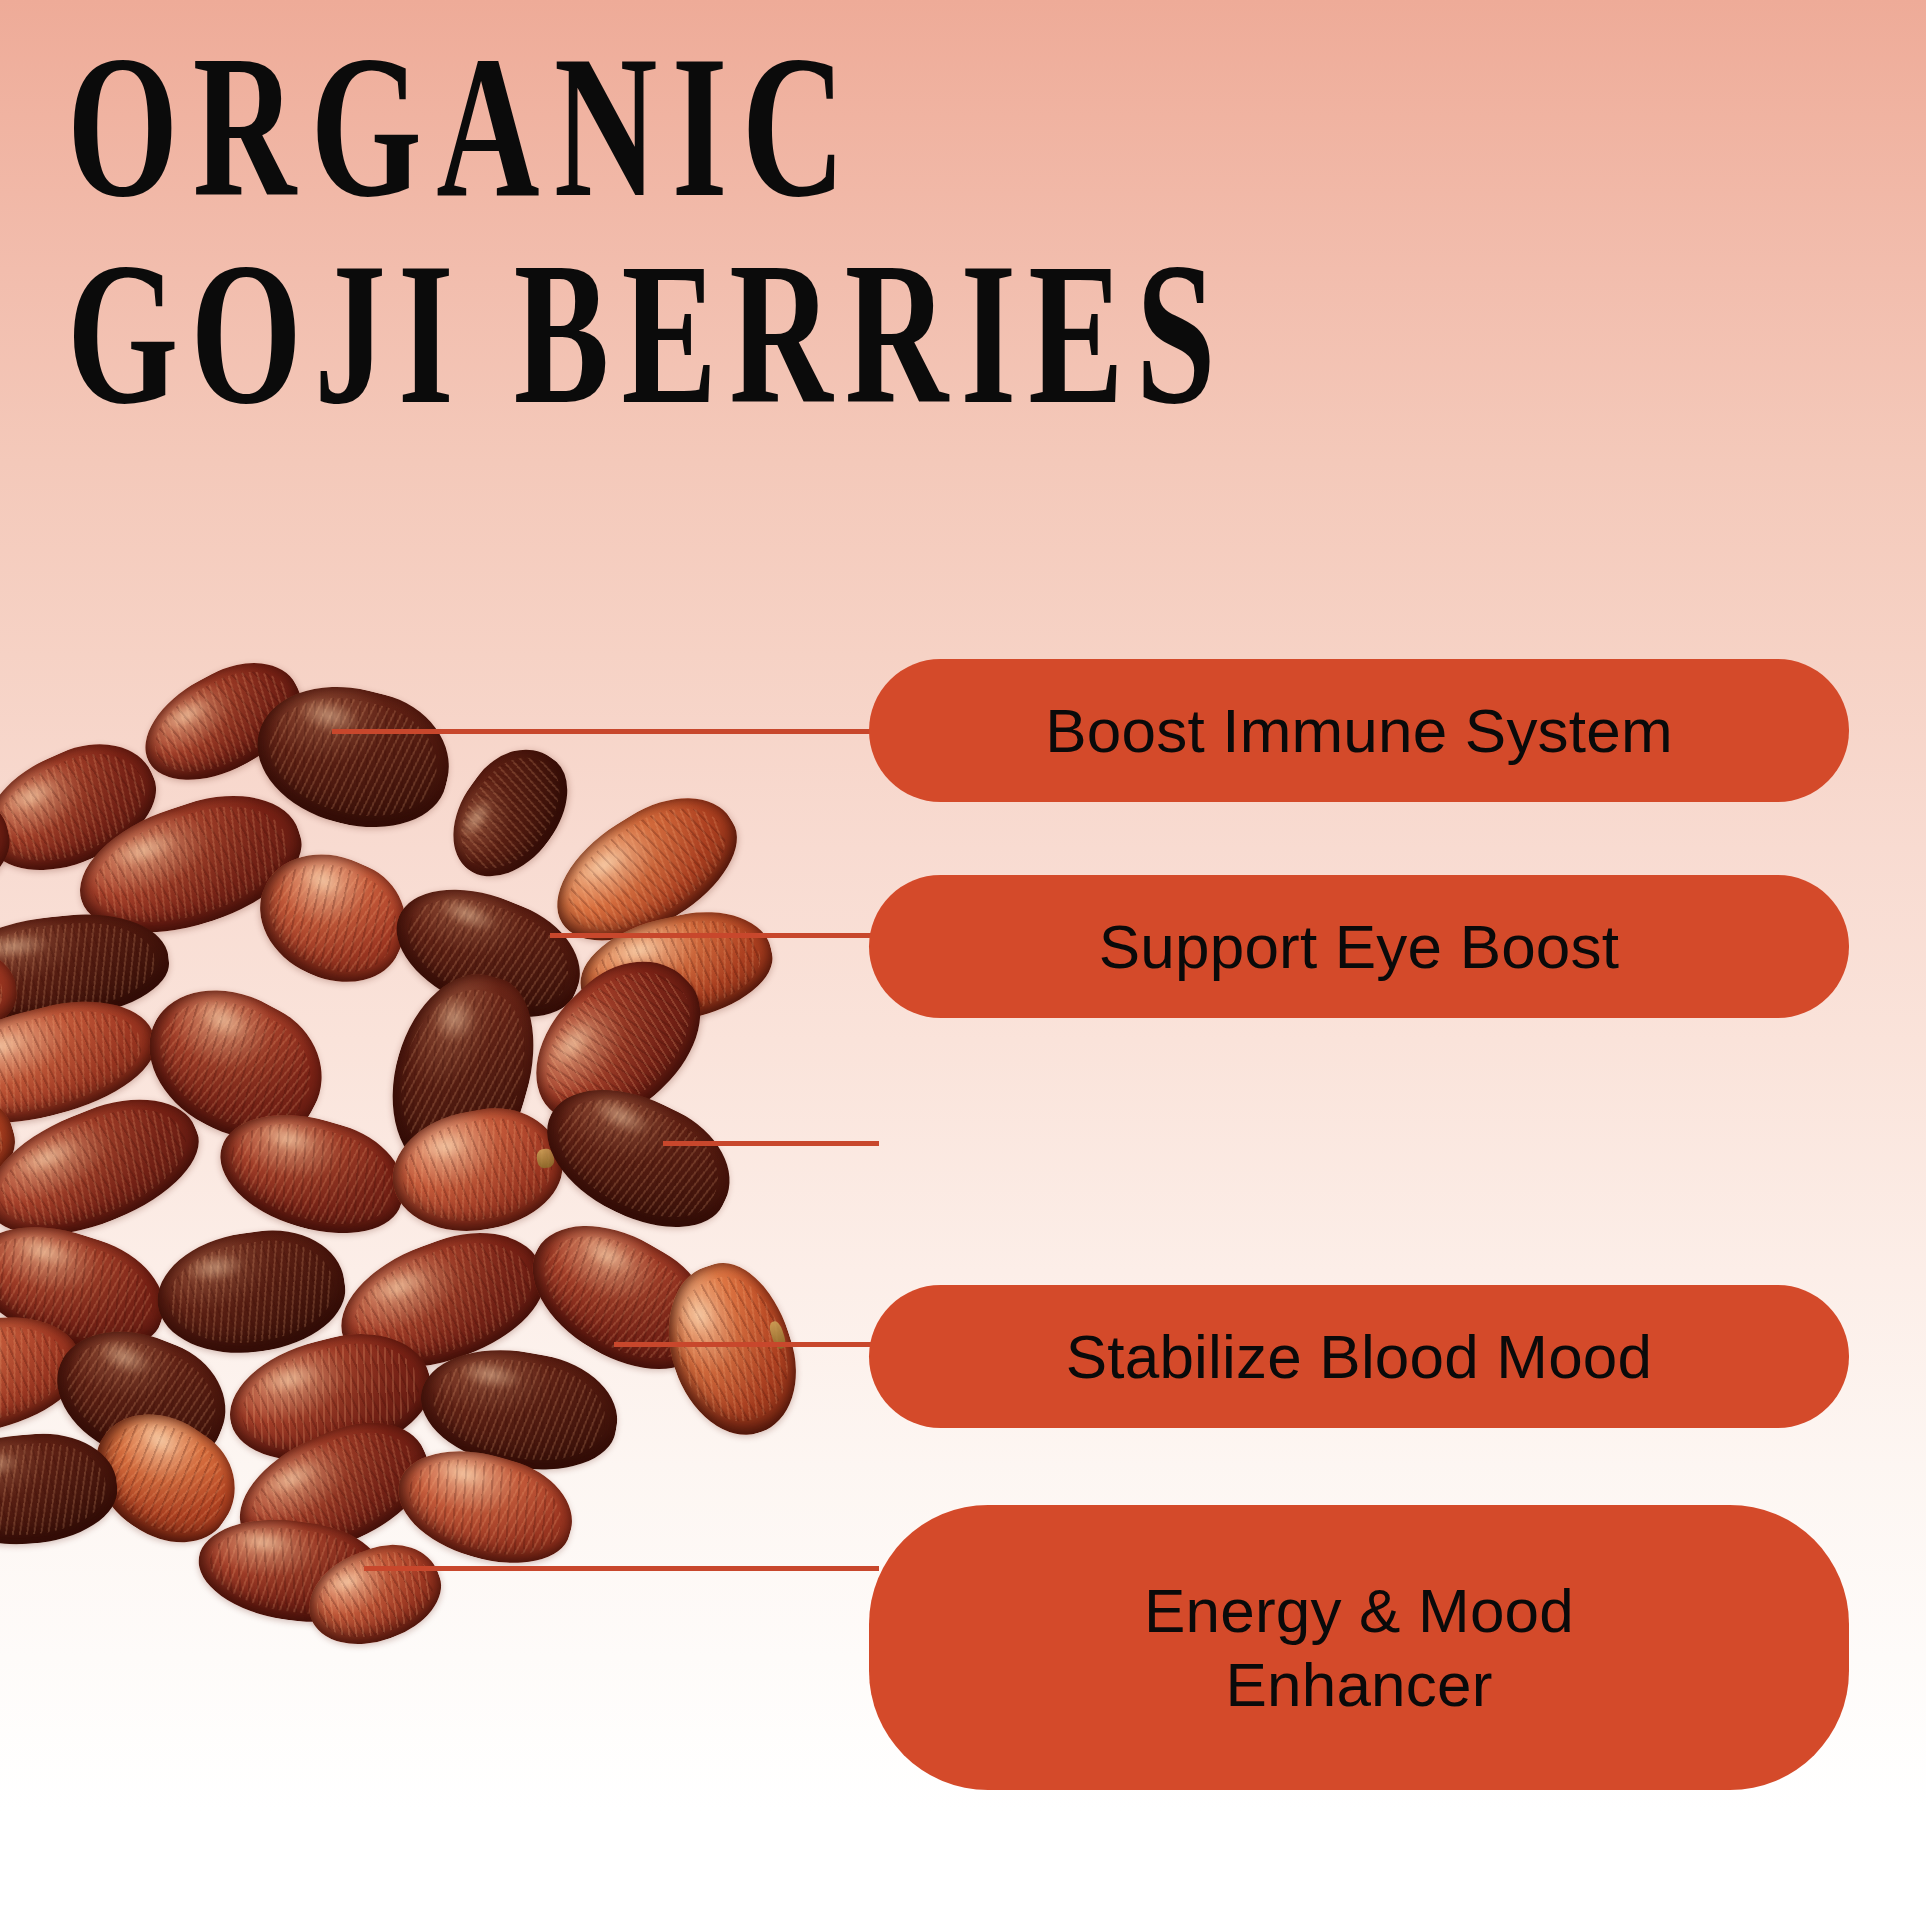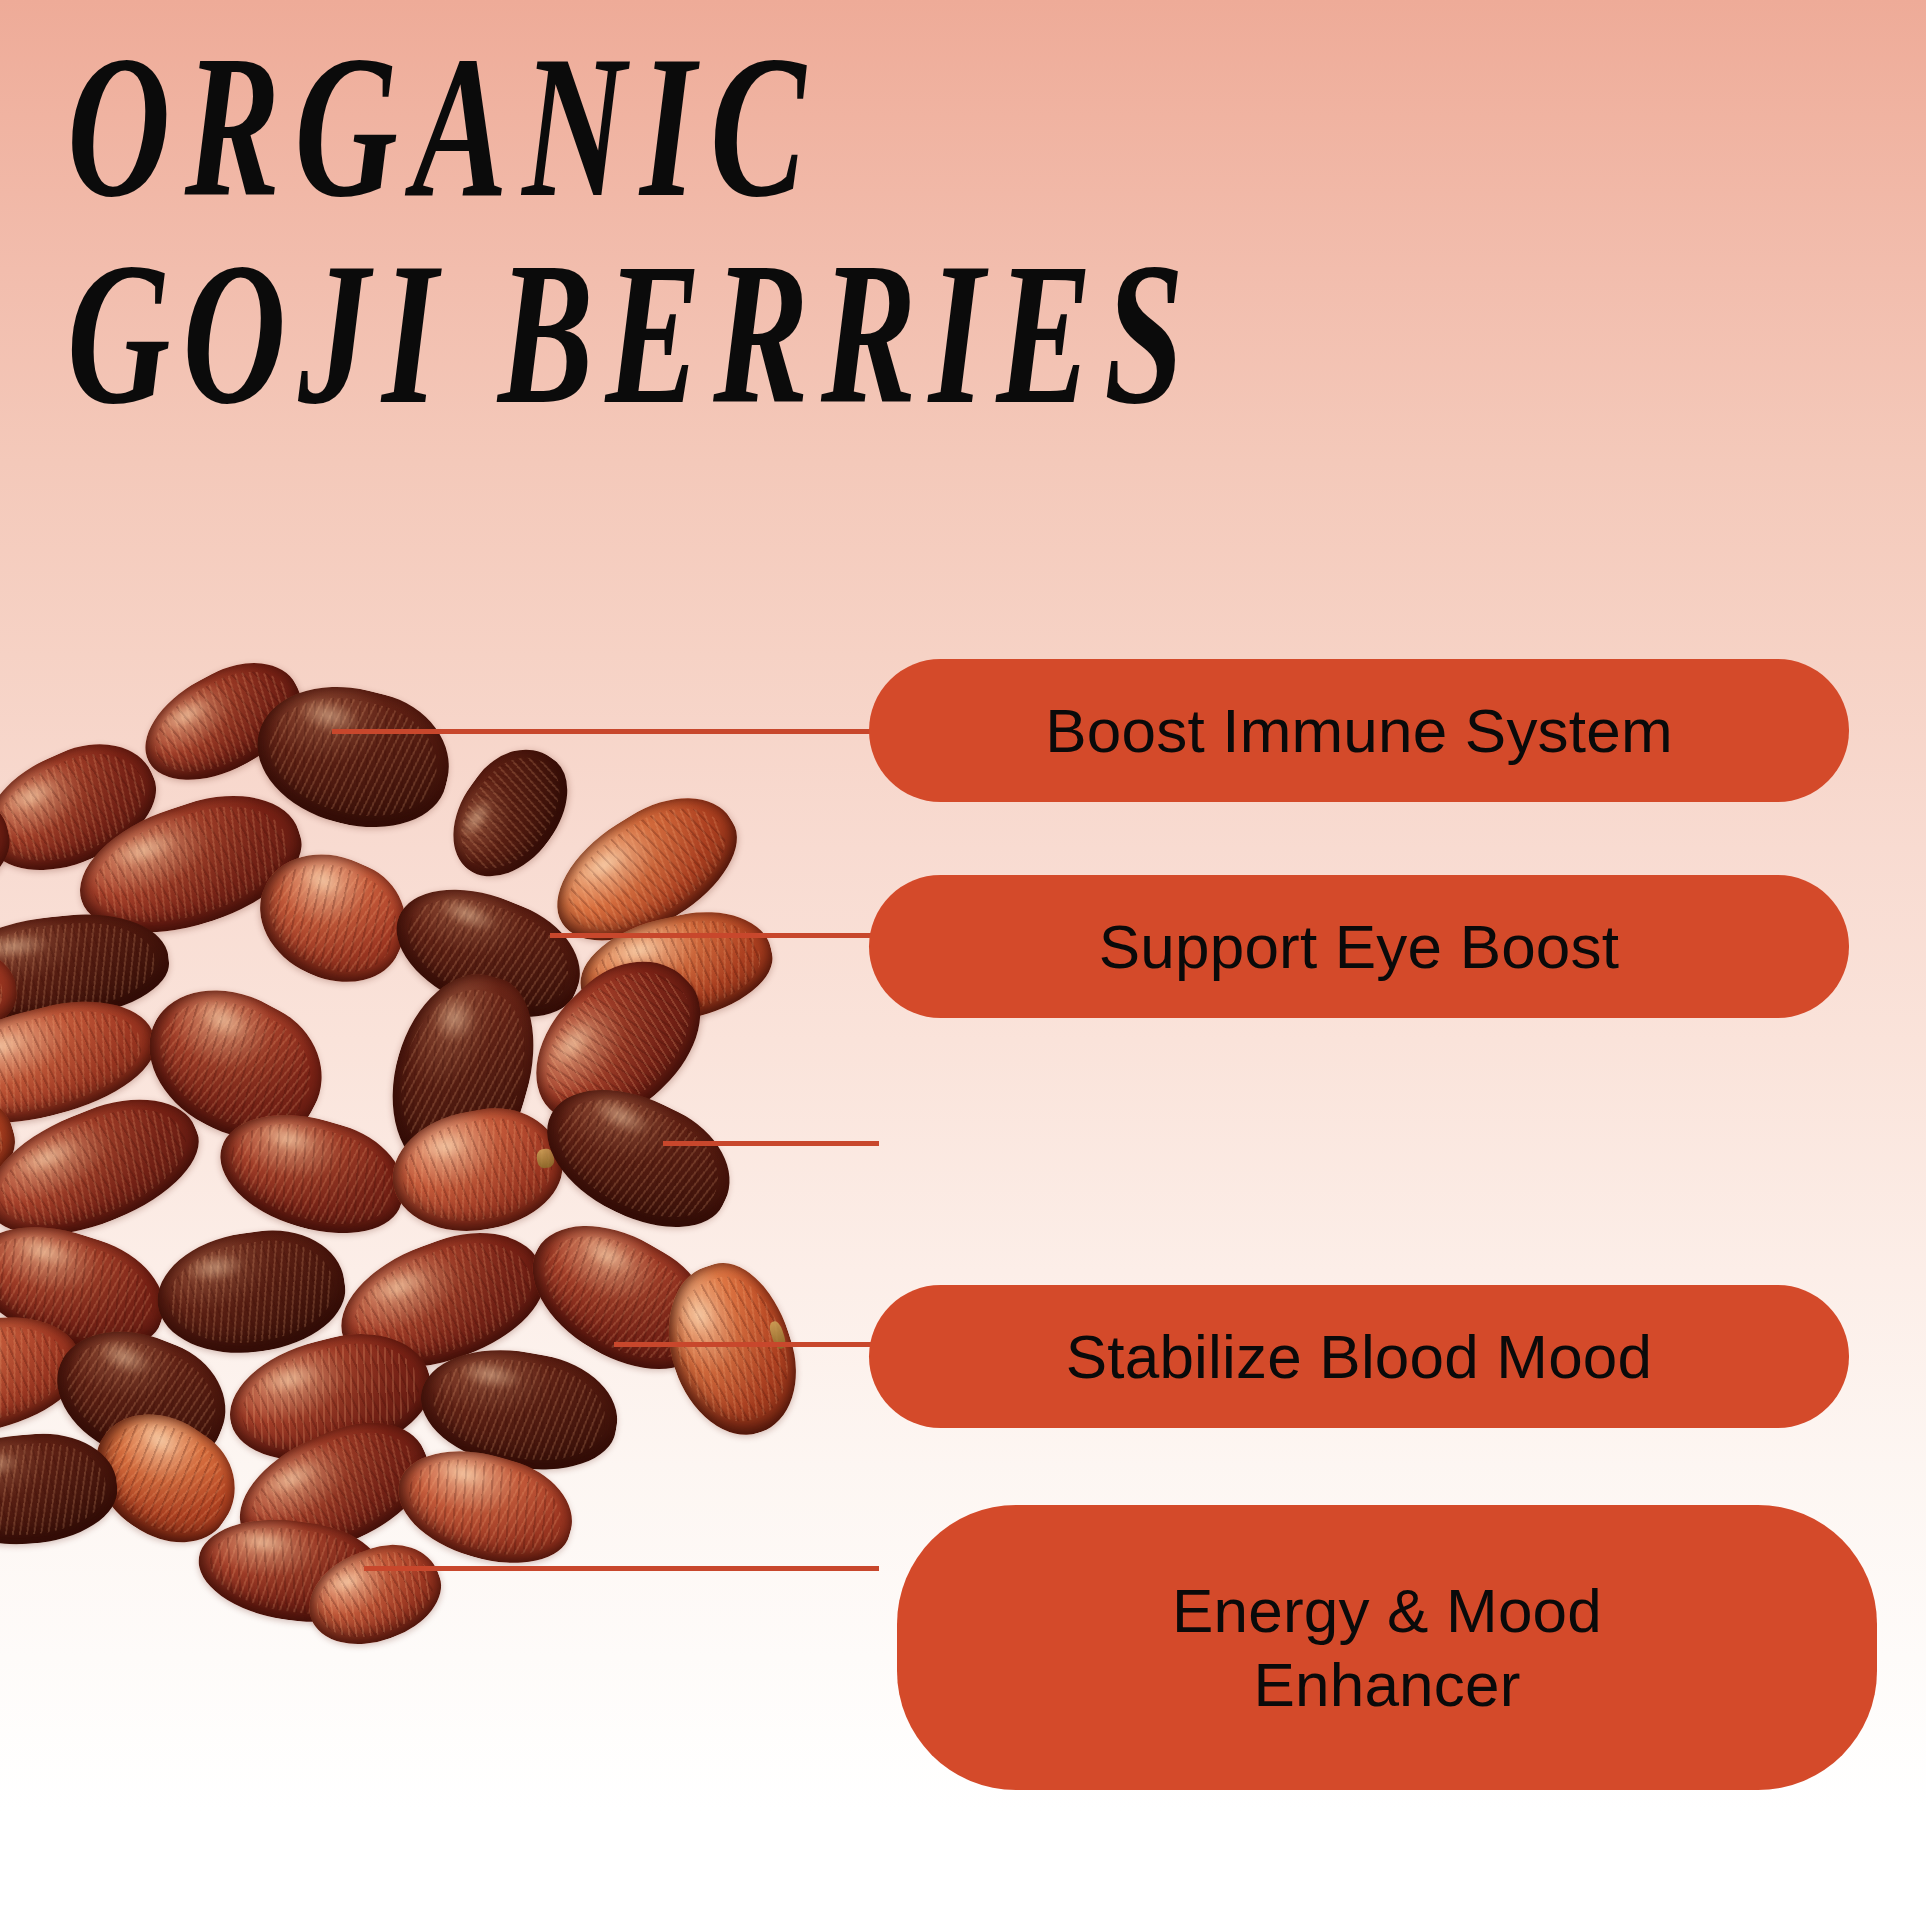--- a/index.html
+++ b/index.html
@@ -27,21 +27,20 @@
         #ffffff 94%,
         #ffffff 100%);
   }
 
   
   .title-block {
     position: absolute;
     left: 67px;
     top: 30px;
     width: 1544px;
-    font-style: italic;
   }
   .title-line {
     font-family: "Liberation Serif", serif;
     font-weight: 700;
     color: #0b0b0b;
     line-height: 0.95;
     letter-spacing: 0.10em;
     font-size: 154px;
     transform: scaleY(1.32) scaleX(0.93);
     transform-origin: left top;
@@ -217,19 +216,19 @@
 
   <div class="pill one-line" style="left:869px; top:875px; width:980px; height:143px;">
     <span>Support Eye Boost</span>
   </div>
 
 
   <div class="pill one-line" style="left:869px; top:1285px; width:980px; height:143px;">
     <span>Stabilize Blood Mood</span>
   </div>
 
-  <div class="pill two-line" style="left:897px; top:1505px; width:980px; height:285px; flex-direction:column;">
+  <div class="pill two-line" style="left:869px; top:1505px; width:980px; height:285px; flex-direction:column;">
     <span>Energy &amp; Mood</span>
     <span>Enhancer</span>
   </div>
 
 </div>
 
 
 </body></html>

